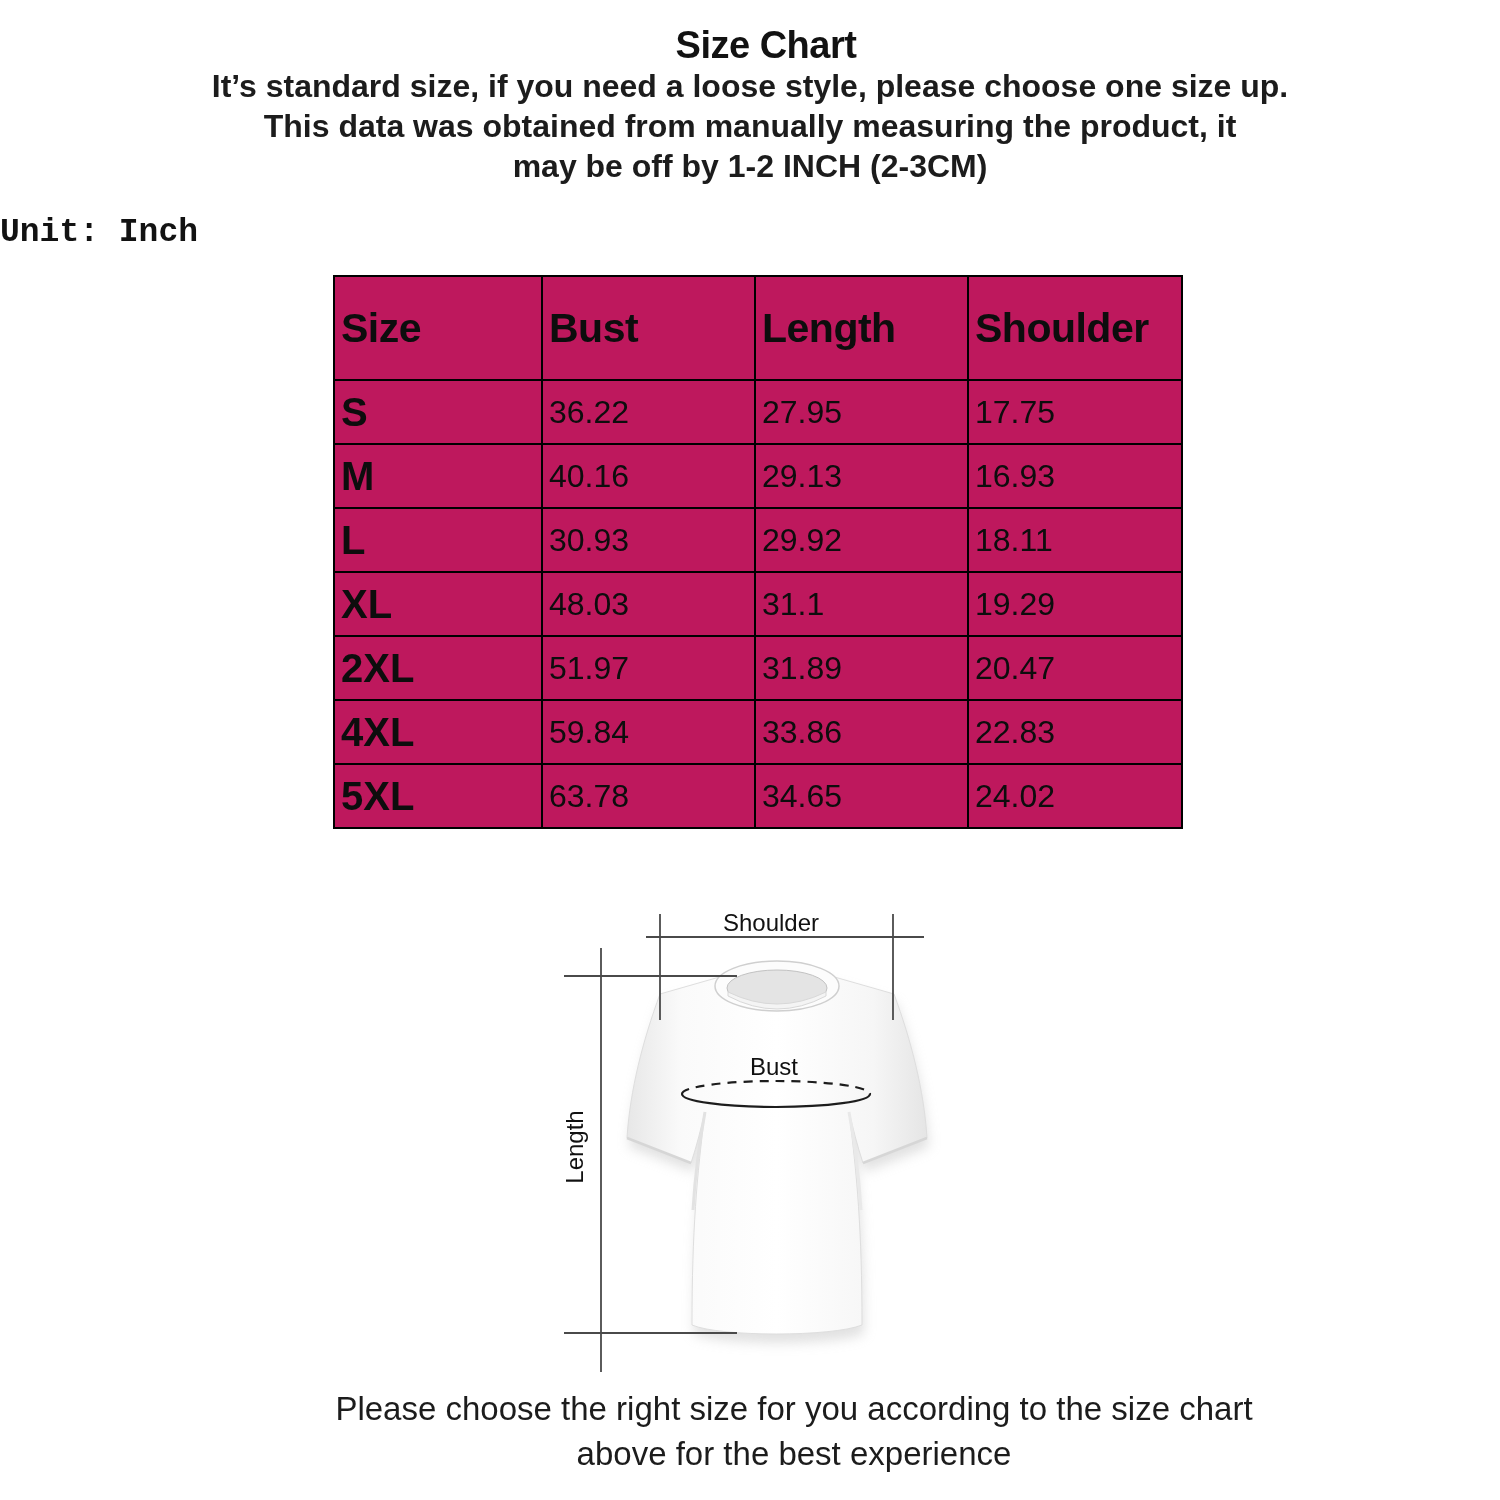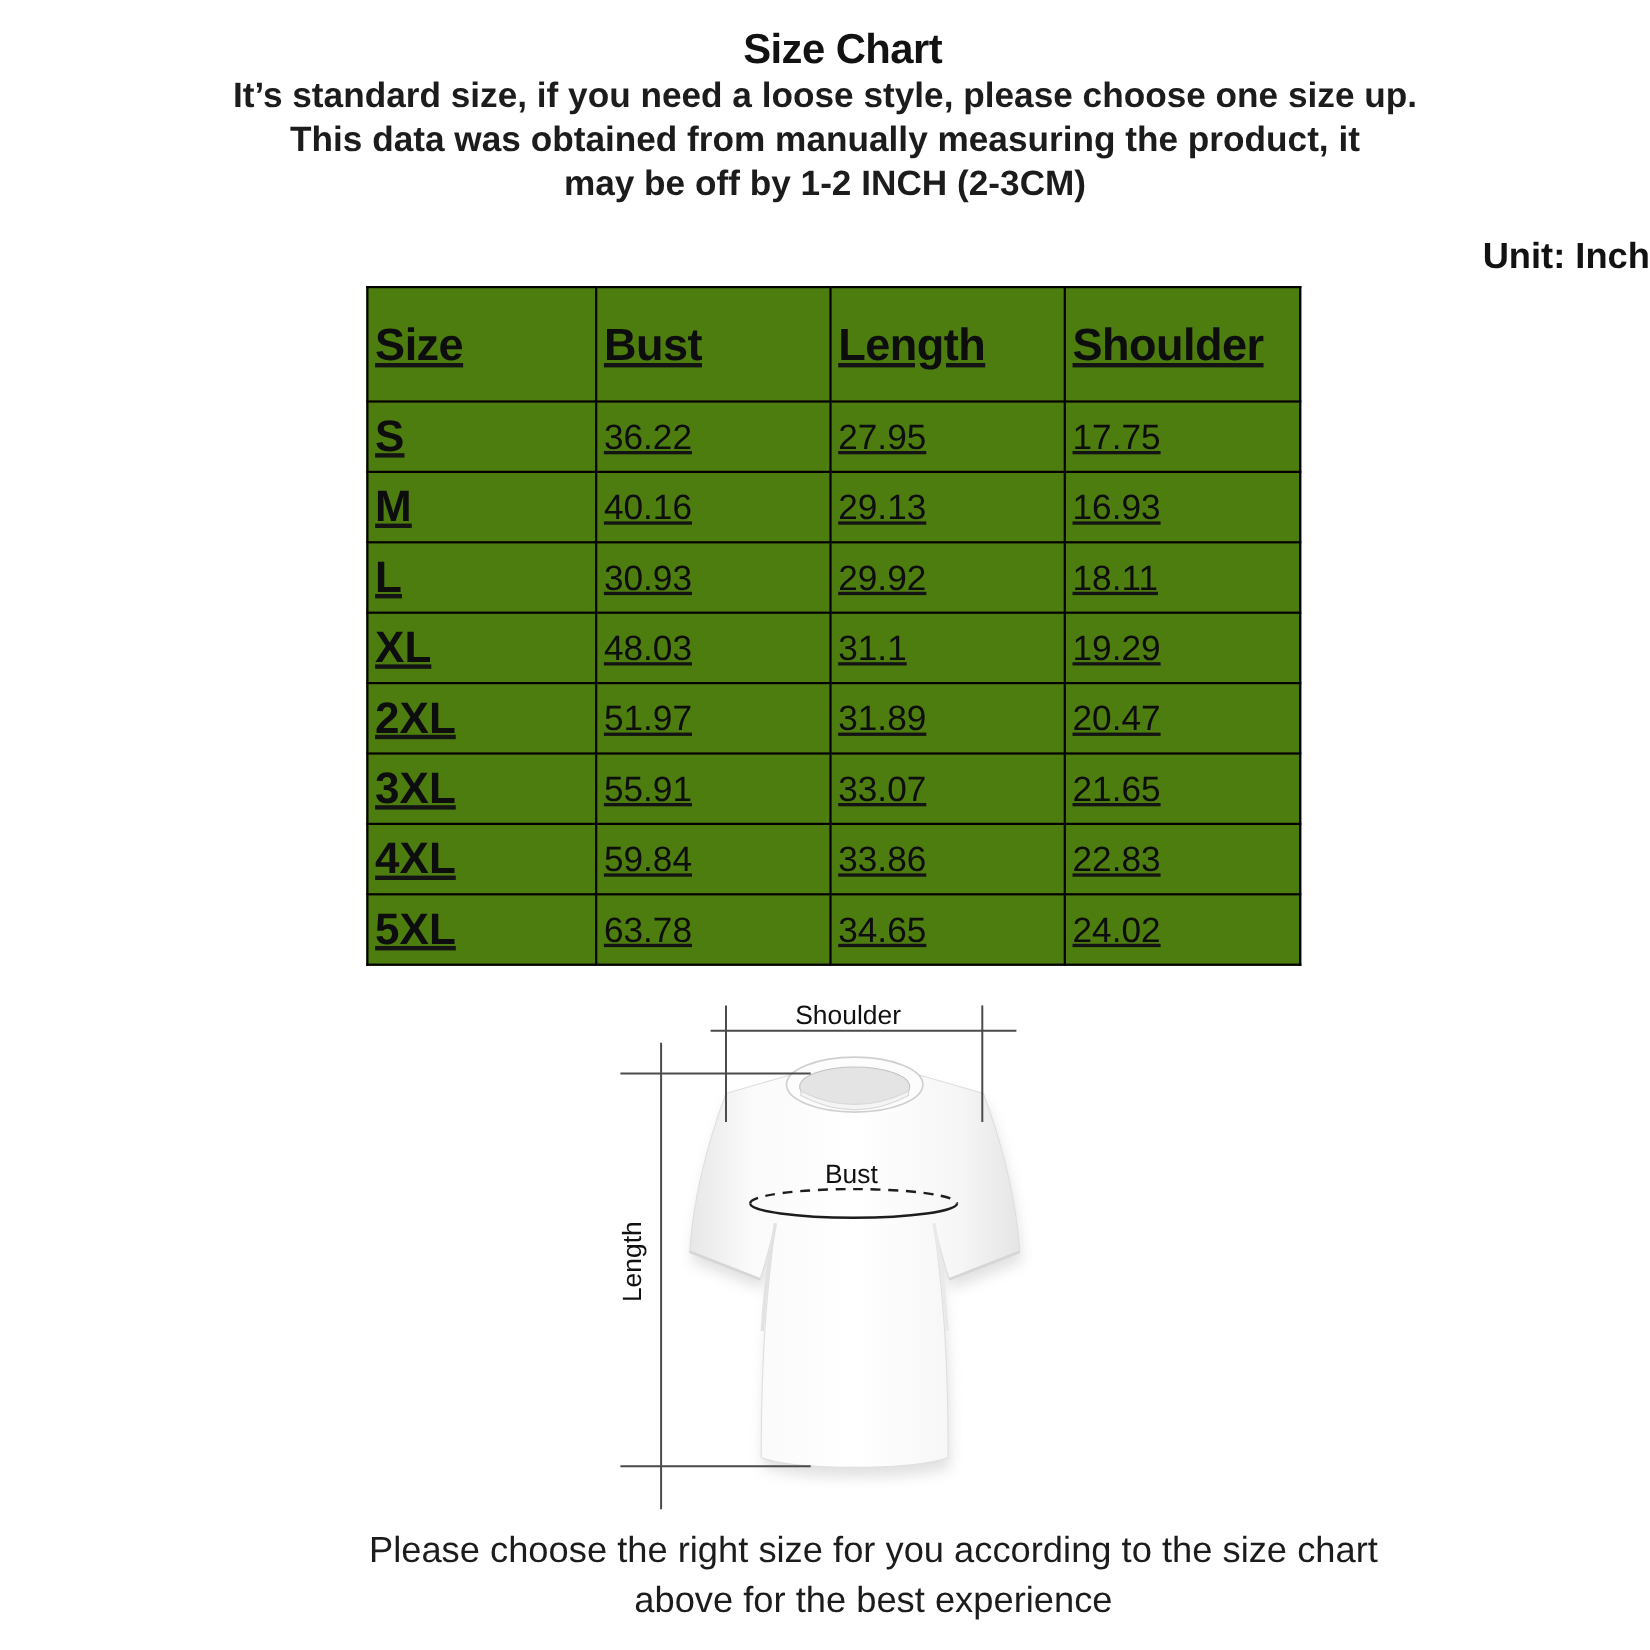--- a/index.html
+++ b/index.html
@@ -9,26 +9,26 @@
   }
   .page-title{
     position:absolute;top:8px;left:0;width:100%;text-align:center;
     font-size:38px;font-weight:bold;letter-spacing:-0.5px;margin:16px;color:#121212;
   }
   .desc{
     position:absolute;top:66px;left:0;width:100%;text-align:center;
     font-size:32px;line-height:40px;font-weight:700;color:#1c1c1c;
   }
   .unit-label{
-    position:absolute;top:214px;left:0;width:100%;text-align:right;
-    font-size:33px;font-weight:bold;color:#121212;
+    position:absolute;top:214px;left:0;width:100%;text-align:left;
+    font-size:33px;font-weight:bold;color:#121212;font-family:Liberation Mono, monospace;
   }
   table.size-table{
-    position:absolute;left:333px;top:260px;width:848px;
-    border-collapse:collapse;table-layout:fixed;background:#4d7c0f;text-decoration:underline;
+    position:absolute;left:333px;top:275px;width:848px;
+    border-collapse:collapse;table-layout:fixed;background:#be185d;
   }
   table.size-table th,
   table.size-table td{
     border:2px solid #000000;
     text-align:left;vertical-align:middle;
     padding:0 0 0 6px;line-height:1;color:#0d0d0d;
     overflow:hidden;white-space:nowrap;
   }
   table.size-table th{
     height:102px;font-size:41px;font-weight:bold;letter-spacing:-0.5px;
@@ -98,26 +98,20 @@
         <td>31.1</td>
         <td>19.29</td>
       </tr>
       <tr>
         <td class="size-col">2XL</td>
         <td>51.97</td>
         <td>31.89</td>
         <td>20.47</td>
       </tr>
       <tr>
-        <td class="size-col">3XL</td>
-        <td>55.91</td>
-        <td>33.07</td>
-        <td>21.65</td>
-      </tr>
-      <tr>
         <td class="size-col">4XL</td>
         <td>59.84</td>
         <td>33.86</td>
         <td>22.83</td>
       </tr>
       <tr>
         <td class="size-col">5XL</td>
         <td>63.78</td>
         <td>34.65</td>
         <td>24.02</td>

